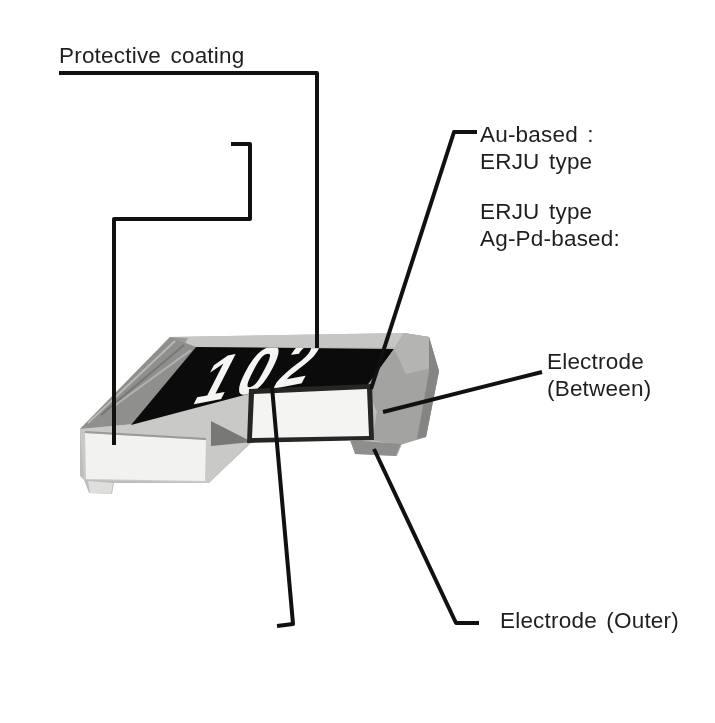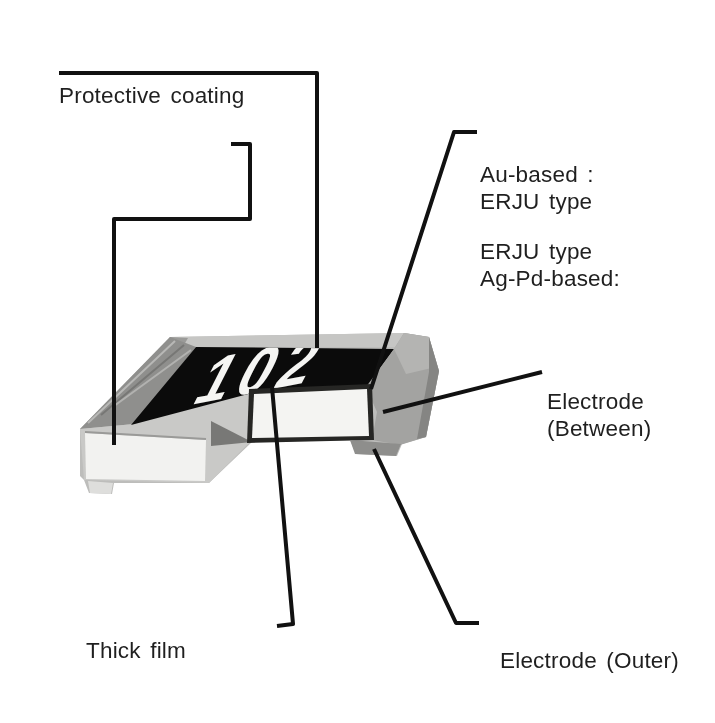--- a/index.html
+++ b/index.html
@@ -3,21 +3,21 @@
 <meta charset="utf-8">
 <style>
   html,body{margin:0;padding:0;background:#ffffff;}
   .canvas{
     position:relative;width:715px;height:723px;background:#ffffff;overflow:hidden;
     font-family:"Liberation Sans", sans-serif;color:#1f1f1f;
   }
   svg.fig{position:absolute;left:0;top:0;width:715px;height:723px;}
   .lbl{
     position:absolute;font-size:22.5px;line-height:27px;
-    letter-spacing:0.2px;word-spacing:3px;white-space:nowrap;color:#1f1f1f;margin-top:40px;
+    letter-spacing:0.2px;word-spacing:3px;white-space:nowrap;color:#1f1f1f;
   }
   .lbl .ln{display:block;min-height:27px;}
   .lbl .gap{display:block;height:23px;}
   #lbl-protective{left:59px;top:42px;}
   #lbl-alumina{left:45px;top:129px;}
   #lbl-inner{left:480px;top:121px;}
   #lbl-between{left:547px;top:348px;}
   #lbl-thickfilm{left:86px;top:597px;}
   #lbl-outer{left:500px;top:607px;}
 </style>
@@ -91,20 +91,19 @@
     <span class="ln">ERJU type</span>
     <span class="ln">Ag-Pd-based:</span>
   </div>
 
   <div class="lbl" id="lbl-between">
     <span class="ln">Electrode</span>
     <span class="ln">(Between)</span>
   </div>
 
   <div class="lbl" id="lbl-thickfilm">
-    <span class="ln">Thick film</span>
   </div>
 
   <div class="lbl" id="lbl-outer">
     <span class="ln">Electrode (Outer)</span>
   </div>
 
 </div>
 
 </body></html>

